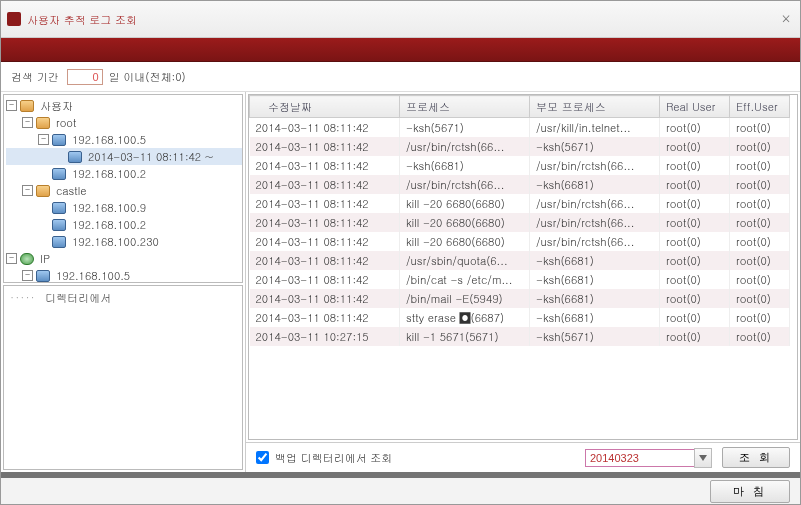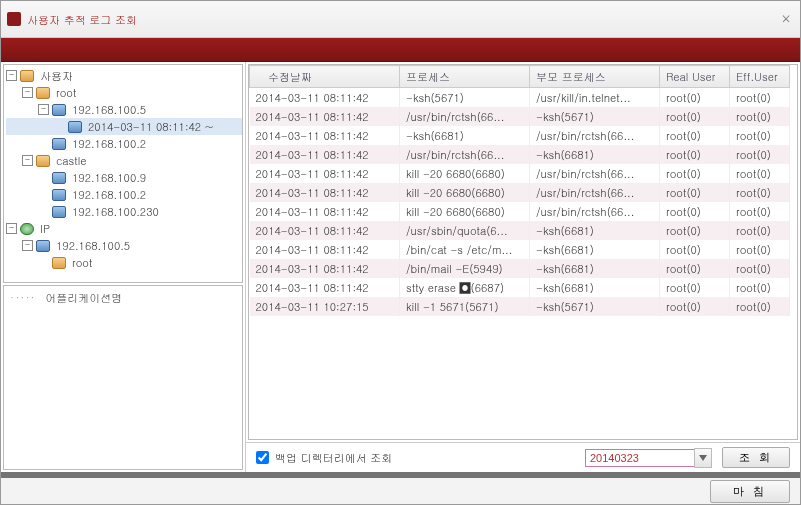--- a/index.html
+++ b/index.html
@@ -58,20 +58,25 @@
 <div class="window">
 
   <div class="titlebar">
     <span class="ticon"></span>
     <span class="title">사용자 추적 로그 조회</span>
     <span class="close">×</span>
   </div>
 
   <div class="banner"></div>
 
+  <div class="toolbar">
+    <span class="lbl">검색 기간</span>
+    <input class="days" value="0" style="">
+    <span class="suffix">일 이내(전체:0)</span>
+  </div>
 
   <div class="content">
 
     <div class="leftcol">
       <div class="treebox">
         <div class="treeinner" id="tree">
             <div class="tree-row">
               <span class="ind" style="width: 0px;"></span>
               <span class="toggle">-</span>
               <span class="icon-users"></span>
@@ -141,21 +146,21 @@
               <span class="ind" style="width: 32px;"></span>
               <span class="toggle empty"></span>
               <span class="icon-user"></span>
               <span class="label">root</span>
             </div>
           </div>
       </div>
       <div class="lowerbox">
         <div class="approw">
           <span class="dots">·····</span>
-          <span>어플리케이션명</span>
+          <span>디렉터리에서</span>
         </div>
       </div>
     </div>
 
     <div class="rightcol">
       <div class="gridwrap">
         <table class="grid" id="grid">
             <thead>
               <tr>
                 <th style="min-width: 150px; padding-left: 18px;">수정날짜</th>

